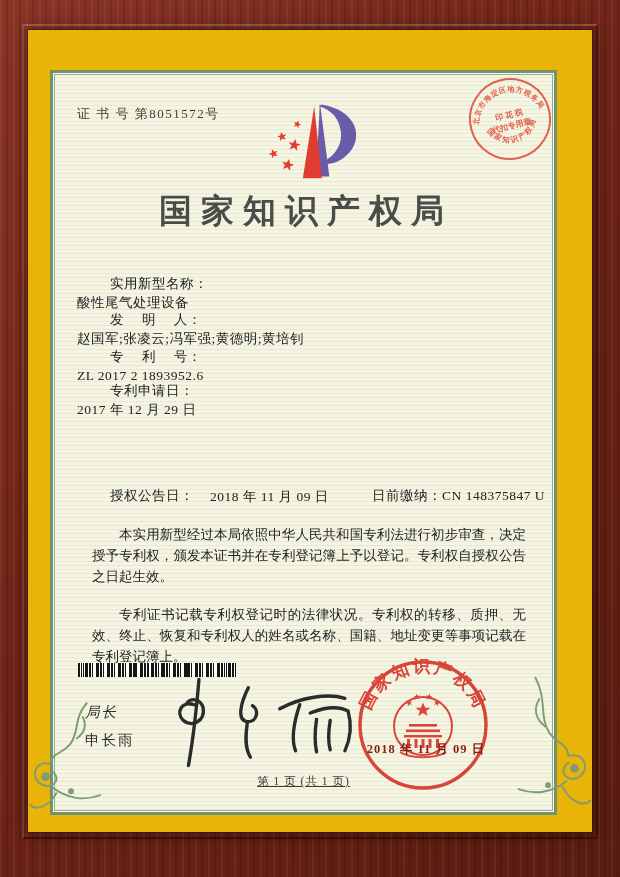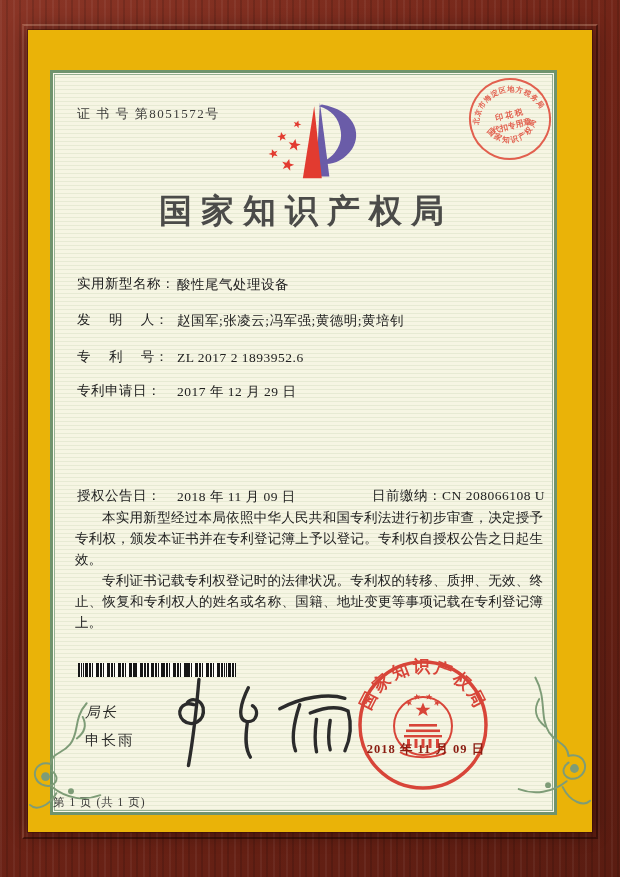--- a/index.html
+++ b/index.html
@@ -30,41 +30,41 @@
     background-image:repeating-linear-gradient(180deg, rgba(150,178,128,.16) 0 1px, rgba(0,0,0,0) 1px 4px);
   }
   .cert-number{position:absolute;left:24px;top:32px;font-size:13px;letter-spacing:1.5px;color:#3c3c3a;}
   .logo{position:absolute;left:208px;top:22px;}
   .tax-stamp{position:absolute;left:409px;top:-2px;opacity:.9;}
   .title{
     position:absolute;left:0;top:116px;width:100%;text-align:center;
     font-size:33px;font-weight:700;letter-spacing:9px;padding-left:5px;box-sizing:border-box;color:#4b4b49;
   }
   .field{position:absolute;left:24px;font-size:13.5px;color:#222;letter-spacing:.5px;}
-  .f-label{display:inline-block;width:100px;vertical-align:top;}
+  .f-label{display:inline-block;width:100px;vertical-align:top;margin-left:33px;}
   .f-value{display:inline-block;width:366px;vertical-align:top;line-height:20px;}
   .grant-no{position:absolute;left:295px;top:0;white-space:nowrap;}
   .paras{position:absolute;left:22px;top:434px;width:468px;font-size:13.5px;color:#222;}
-  .paras p{margin:0;text-indent:2em;line-height:21px;text-align:justify;}
+  .paras p{margin:17px;text-indent:2em;line-height:21px;text-align:justify;}
   .barcode{
     position:absolute;left:25px;top:590px;width:158px;height:14px;
     background-image:
       repeating-linear-gradient(90deg,#161616 0 2px,rgba(0,0,0,0) 2px 3px,#161616 3px 4px,rgba(0,0,0,0) 4px 7px,#161616 7px 10px,rgba(0,0,0,0) 10px 11px),
       repeating-linear-gradient(90deg,rgba(0,0,0,0) 0 5px,#161616 5px 6px,rgba(0,0,0,0) 6px 13px);
     background-color:#fdfdf8;
   }
   .director-title{position:absolute;left:32px;top:630px;font-size:14.5px;color:#2e2e2c;letter-spacing:2px;font-style:italic;}
   .director-name{position:absolute;left:32px;top:658px;font-size:14.5px;color:#2e2e2c;letter-spacing:2px;}
   .signature{position:absolute;left:105px;top:600px;}
   .seal{position:absolute;left:295px;top:577px;opacity:.92;}
   .seal-date{
     position:absolute;left:308px;top:668px;width:130px;text-align:center;
     font-size:12.5px;font-weight:700;letter-spacing:1px;color:#8a1d12;
   }
-  .footer{position:absolute;left:0;top:722px;width:100%;text-align:left;font-size:11.5px;color:#3a3a38;letter-spacing:1px;}
+  .footer{position:absolute;left:0;top:701px;width:100%;text-align:center;font-size:11.5px;color:#3a3a38;letter-spacing:1px;text-decoration:underline;}
   .ornament{position:absolute;}
   .orn-left{left:-2px;top:668px;}
   .orn-right{left:478px;top:642px;transform:scaleX(-1);}
 </style>
 </head>
 <body>
 
 <div class="frame-bevel"></div>
 
 <div class="paper">
@@ -116,21 +116,21 @@
     </div>
     <div class="field" style="top:275px">
       <span class="f-label">专　 利　 号：</span><span class="f-value">ZL 2017 2 1893952.6</span>
     </div>
     <div class="field" style="top:309px">
       <span class="f-label">专利申请日：</span><span class="f-value">2017 年 12 月 29 日</span>
     </div>
     <div class="field" style="top:414px;width:470px">
       <span class="f-label">授权公告日：</span><span class="f-value" style="width:150px">2018 年 11 月 09 日</span>
       <span class="grant-no">
-        <span>日前缴纳：</span><span>CN 208066108 U</span>
+        <span>日前缴纳：</span><span>CN 148375847 U</span>
       </span>
     </div>
 
     <div class="paras">
       <p>本实用新型经过本局依照中华人民共和国专利法进行初步审查，决定授予专利权，颁发本证书并在专利登记簿上予以登记。专利权自授权公告之日起生效。</p>
       <p>专利证书记载专利权登记时的法律状况。专利权的转移、质押、无效、终止、恢复和专利权人的姓名或名称、国籍、地址变更等事项记载在专利登记簿上。</p>
     </div>
 
     <div class="barcode"></div>
 

